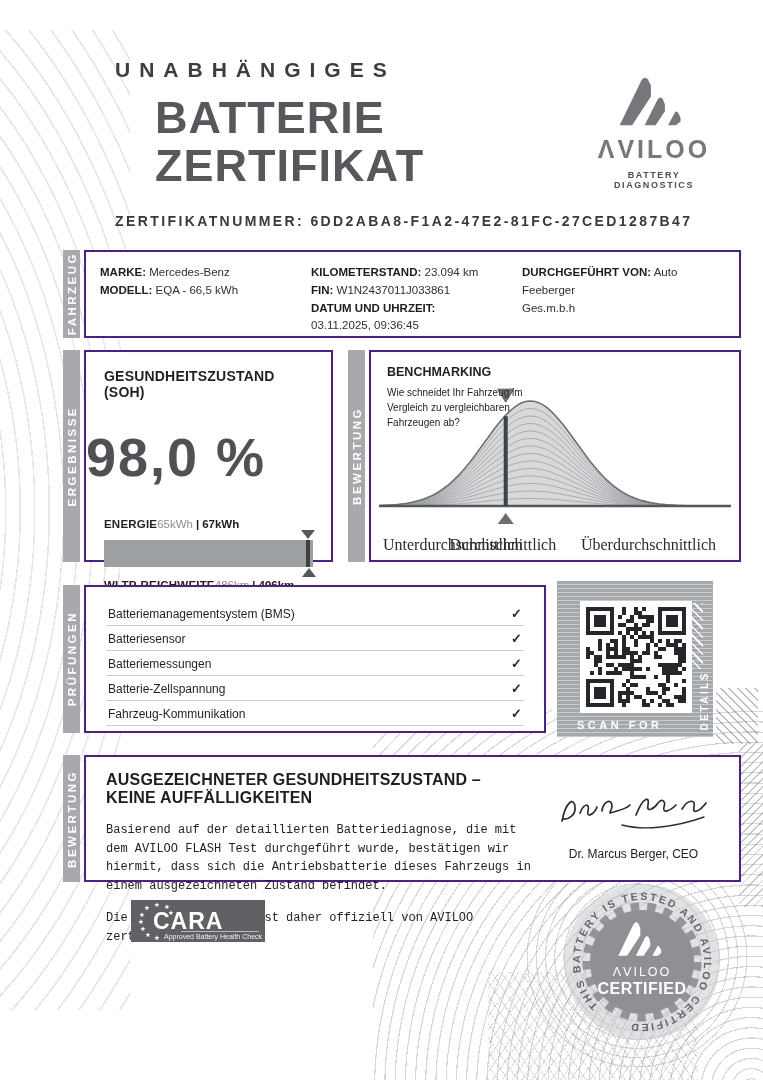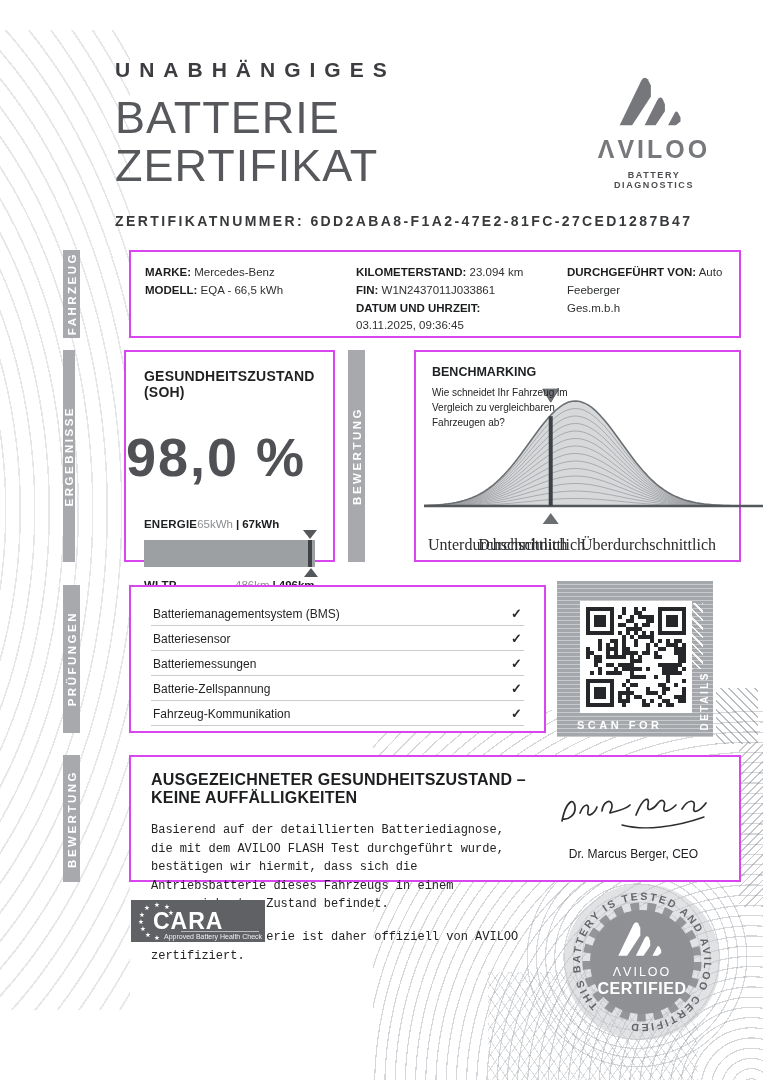--- a/index.html
+++ b/index.html
@@ -21,34 +21,34 @@
     background:repeating-radial-gradient(circle at 50% 50%,
       rgba(150,157,163,0) 0 8px, rgba(150,157,163,.38) 8px 9.2px);}
   .deco-hatch-right{right:0;top:742px;width:24px;height:165px;
     background:repeating-linear-gradient(135deg, rgba(120,126,132,.42) 0 1.2px, transparent 1.2px 6px);}
   .deco-hatch-qrcorner{left:716px;top:688px;width:42px;height:56px;
     background:repeating-linear-gradient(45deg, rgba(120,126,132,.5) 0 1.3px, transparent 1.3px 6px);}
 
   
   .header{position:absolute;left:115px;top:58px;z-index:1;}
   .kicker{font-size:21px;font-weight:600;letter-spacing:9px;color:#3c3d40;}
-  .big-title{font-size:45px;font-weight:400;letter-spacing:1px;line-height:1.06;color:#56585b;margin-top:12px;}
+  .big-title{font-size:45px;font-weight:700;letter-spacing:1px;line-height:1.06;color:#56585b;margin-top:12px;margin-left:40px;}
   .certline{position:absolute;left:115px;top:213px;z-index:1;font-size:14px;font-weight:600;
             letter-spacing:2.4px;color:#38393b;white-space:nowrap;text-align:center;}
   .logo-block{position:absolute;left:586px;top:66px;width:136px;text-align:center;z-index:1;color:#76777a;}
   .logo-word{font-size:25px;font-weight:600;letter-spacing:3px;color:#77787b;margin-top:4px;}
   .logo-tag{font-size:9px;font-weight:700;letter-spacing:1.6px;color:#4c4d50;margin-top:6px;}
 
   
   .sec{position:absolute;display:flex;align-items:stretch;z-index:1;}
   .tab{width:17px;background:#a7a9ac;color:#fff;margin-right:4px;
        display:flex;align-items:center;justify-content:center;}
   .tab span{writing-mode:vertical-rl;transform:rotate(180deg);
        font-size:11.5px;font-weight:700;letter-spacing:2.5px;white-space:nowrap;}
-  .box{flex:1;border:2px solid #d946ef;background:#fff;position:relative;box-sizing:border-box;margin-left:45px;}
+  .box{flex:1;border:2px solid #4c1d95;background:#fff;position:relative;box-sizing:border-box;}
 
   
   .veh-grid{display:grid;grid-template-columns:205px 205px 1fr;gap:0 6px;
             padding:12px 14px;font-size:11.5px;line-height:1.55;}
   .lbl{font-weight:700;color:#1b1c1e;}
   .val{color:#2e2f31;}
 
   
   .soh-title{font-size:14px;font-weight:700;letter-spacing:.2px;padding:16px 18px 0;}
   .soh-value{font-size:54px;font-weight:700;color:#4f5155;text-align:left;

